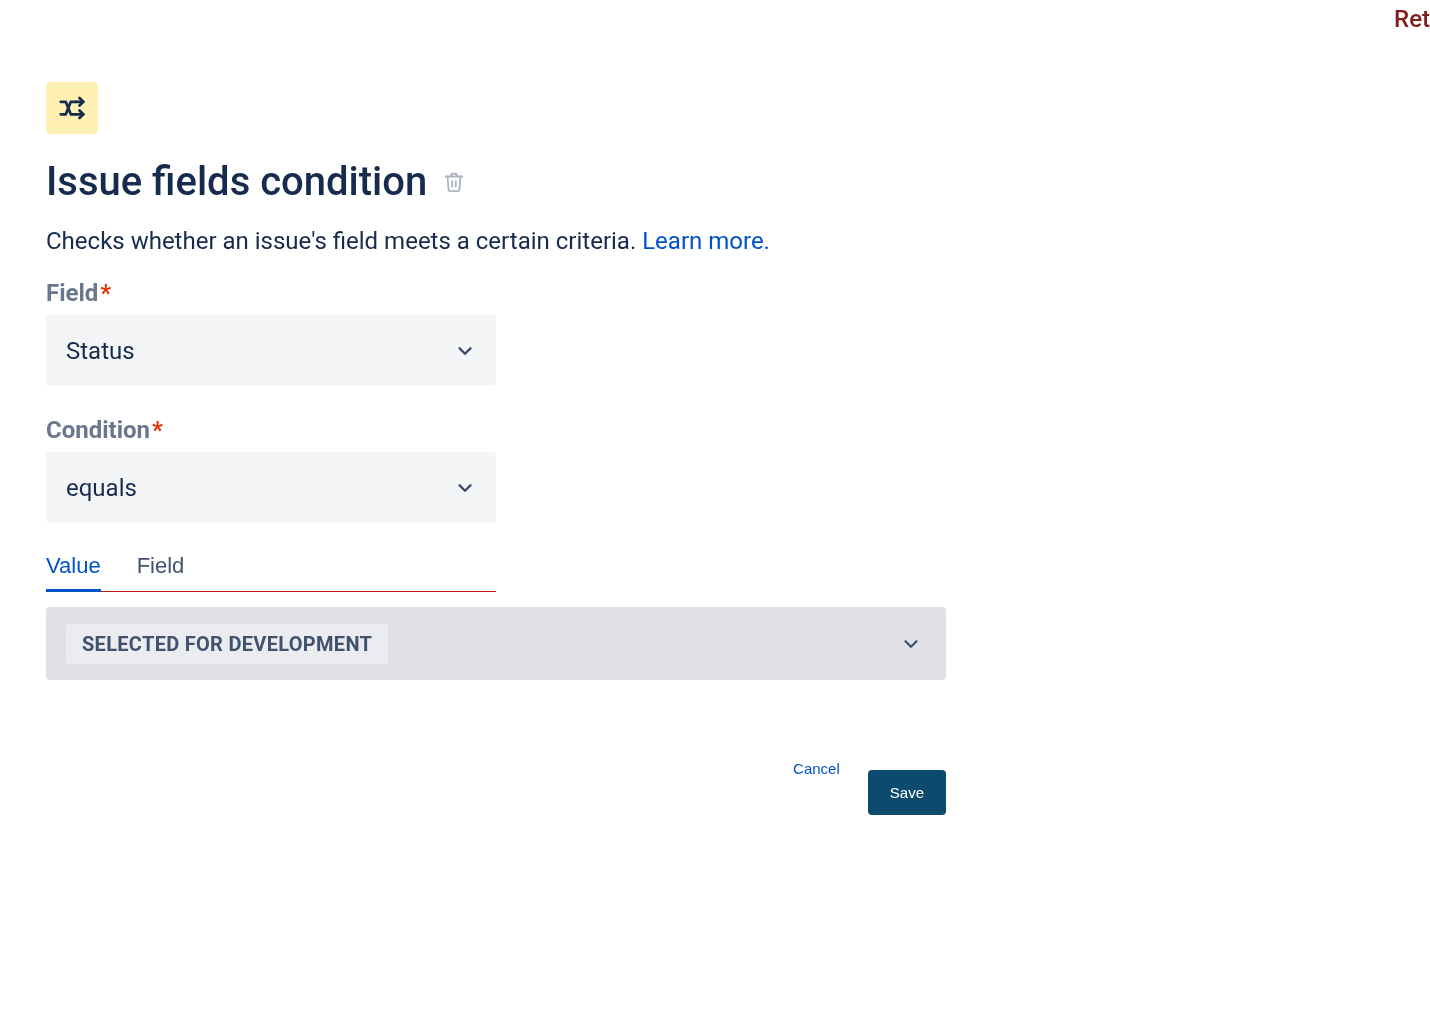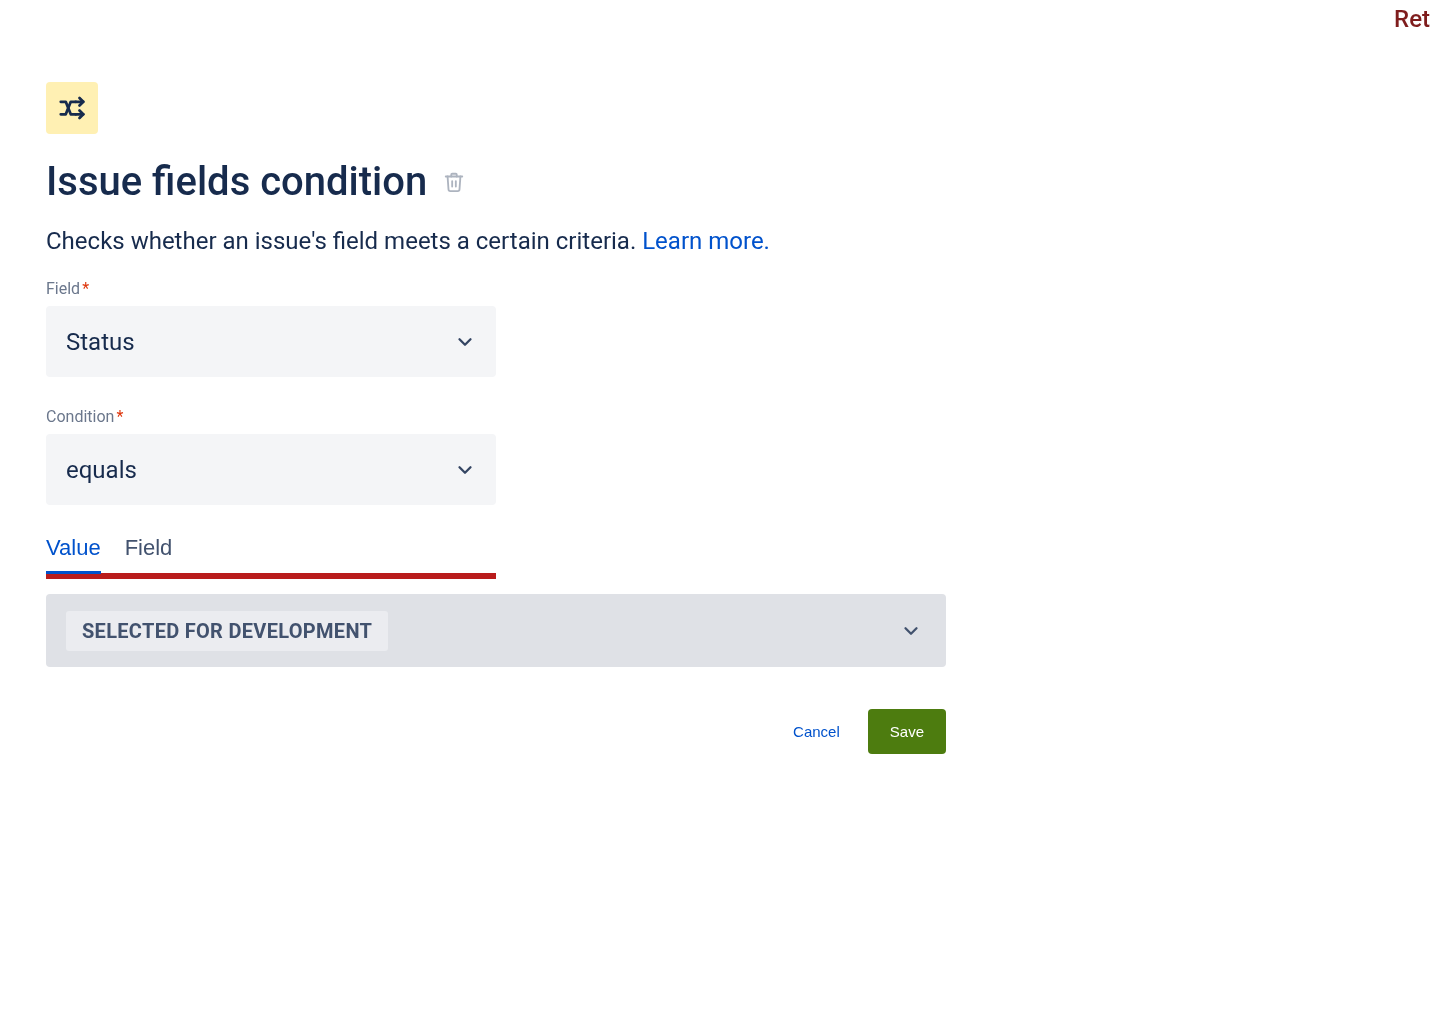--- a/index.html
+++ b/index.html
@@ -67,22 +67,22 @@
     .description {
       font-size: 24px;
       color: #172B4D;
       margin-bottom: 24px;
     }
     .description a {
       color: #0052CC;
       text-decoration: none;
     }
     .field-label {
-      font-size: 16px;
-      font-weight: 400;
+      font-size: 24px;
+      font-weight: 700;
       color: #6B778C;
       margin-bottom: 8px;
       display: block;
     }
     .required {
       color: #DE350B;
       margin-left: 2px;
     }
     .select {
       width: 450px;
@@ -94,23 +94,23 @@
       align-items: center;
       justify-content: space-between;
       padding: 0 20px;
       font-size: 24px;
       color: #172B4D;
       cursor: pointer;
       margin-bottom: 30px;
     }
     .tabs {
       display: flex;
-      gap: 24px;
+      gap: 36px;
       width: 450px;
-      border-bottom: 6px solid #b91c1c;
+      border-bottom: 1px solid #b91c1c;
       margin-top: 20px;
     }
     .tab {
       font-size: 22px;
       font-weight: 500;
       padding: 0 0 12px 0;
       cursor: pointer;
       color: #42526E;
       background: none;
       border: none;
@@ -163,22 +163,23 @@
       padding: 14px 22px;
       border-radius: 4px;
       border: none;
       cursor: pointer;
     }
     .btn-cancel {
       background: none;
       color: #0052CC;
     }
     .btn-save {
-      background: #4d7c0f;
+      background: #0c4a6e;
       color: #fff;
+      margin-top: 48px;
     }
     .chevron svg, .icon-badge svg, .trash-btn svg {
       display: block;
     }
   </style>
 </head>
 <body>
 
 <div class="top-link">Ret</div>
 

